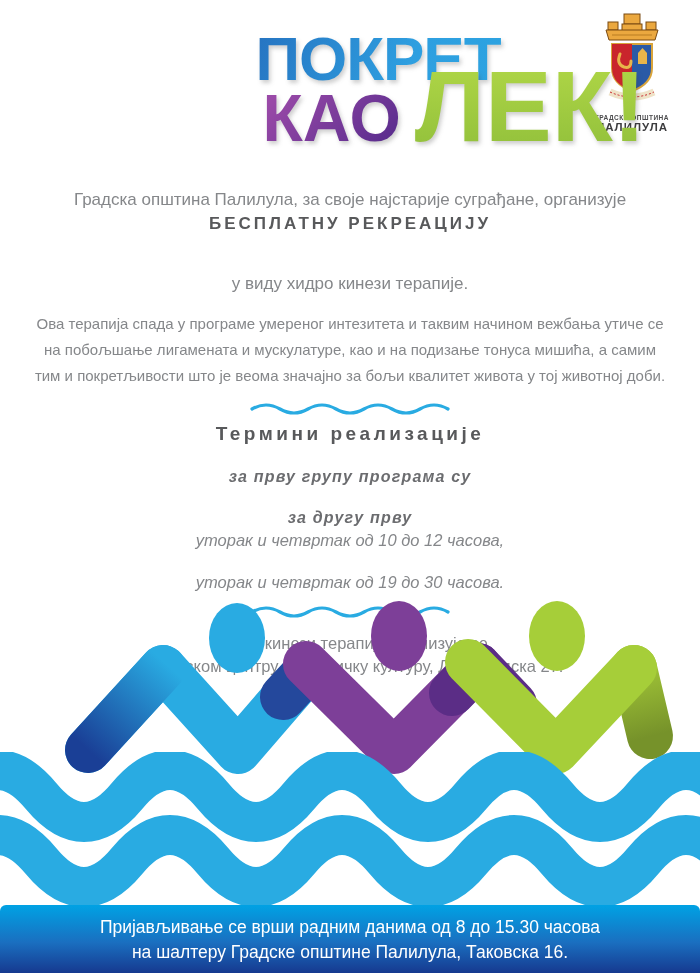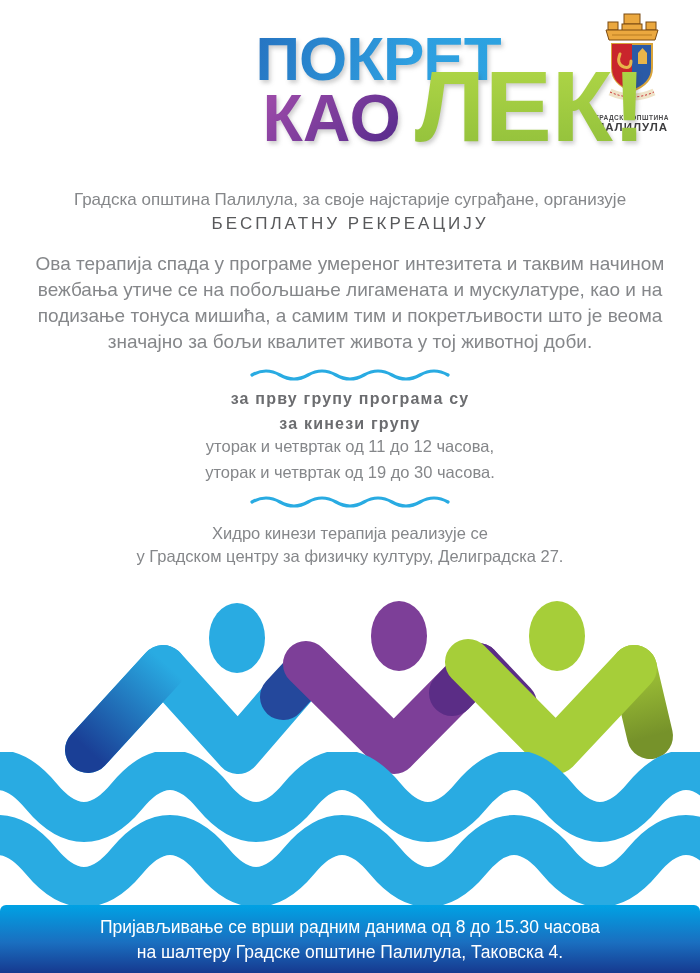--- a/index.html
+++ b/index.html
@@ -32,25 +32,25 @@
     .t1 { background:linear-gradient(115deg,#1c3f9c 0%,#2e9fe0 55%,#29abe2 100%);
           -webkit-background-clip:text; background-clip:text; color:transparent; }
     .t2 { background:linear-gradient(135deg,#9a4aa8 10%,#5b2d8e 90%);
           -webkit-background-clip:text; background-clip:text; color:transparent; }
     .t3 { background:linear-gradient(180deg,#aed546 5%,#94c23c 95%);
           -webkit-background-clip:text; background-clip:text; color:transparent; }
   }
   
   .intro { margin-top:12px; }
   .intro-line { font-size:17px; color:#85878a; line-height:22px;margin-top:38px; }
-  .intro-strong { font-size:17px; font-weight:normal; color:#58595b; letter-spacing:3px; line-height:22px; margin:2px 4px; }
-  .desc { width:636px; margin:16px auto 4px; font-size:19px; line-height:26px; color:#85878a; }
+  .intro-strong { font-size:17px; font-weight:bold; color:#58595b; letter-spacing:3px; line-height:22px; margin:2px 4px; }
+  .desc { width:636px; margin:16px auto 4px; font-size:15px; line-height:26px; color:#85878a; }
   .divider { display:block; margin:12px auto 0; }
   .heading { margin-top:6px; font-size:19px; font-weight:bold; color:#58595b; letter-spacing:3.5px; }
-  .group { margin-top:7px; }
+  .group { margin-top:23px;font-style:italic; }
   .group-title { font-size:16px; font-weight:bold; color:#6b6c6f; letter-spacing:1.2px; }
   .group-time { font-size:16.5px; color:#85878a; margin-top:4px; }
   .location { margin-top:12px; font-size:16.5px; line-height:23px; color:#85878a; }
   
   .swimmers { position:absolute; left:0; top:598px; }
   .waves    { position:absolute; left:0; top:752px; }
   
   .footer {
     position:absolute; left:0; top:905px; width:700px; height:68px;
     background:linear-gradient(180deg,#00a2e4 0%,#1a6fc0 55%,#16398f 100%);
@@ -93,35 +93,37 @@
 
   <h1 class="t1">ПОКРЕТ</h1>
   <div class="t2row">
     <span class="t2">КАО</span>
     <span class="t3">ЛЕК!</span>
   </div>
 
   <div class="intro">
     <div class="intro-line">Градска општина Палилула, за своје најстарије суграђане, организује</div>
     <div class="intro-strong">БЕСПЛАТНУ РЕКРЕАЦИЈУ</div>
+    <div class="intro-line">у виду хидро кинези терапије.</div>
   </div>
 
   <p class="desc">Ова терапија спада у програме умереног интезитета и таквим начином вежбања утиче се на побољшање лигамената и мускулатуре, као и на подизање тонуса мишића, а самим тим и покретљивости што је веома значајно за бољи квалитет живота у тој животној доби.</p>
 
   <svg class="divider" width="200" height="16" viewBox="0 0 200 16">
     <path d="M2 8 Q16 0 30 8 T58 8 T86 8 T114 8 T142 8 T170 8 T198 8" stroke="#29abe2" stroke-width="3.2" fill="none" stroke-linecap="round"></path>
   </svg>
 
+  <div class="heading">Термини реализације</div>
 
   <div class="group">
     <div class="group-title">за прву групу програма су</div>
   </div>
   <div class="group">
-    <div class="group-title">за кинези групу</div>
-    <div class="group-time">уторак и четвртак од 11 до 12 часова,</div>
+    <div class="group-title">за другу прву</div>
+    <div class="group-time">уторак и четвртак од 10 до 12 часова,</div>
   </div>
   <div class="group">
     <div class="group-time">уторак и четвртак од 19 до 30 часова.</div>
   </div>
 
   <svg class="divider" width="200" height="16" viewBox="0 0 200 16">
     <path d="M2 8 Q16 0 30 8 T58 8 T86 8 T114 8 T142 8 T170 8 T198 8" stroke="#29abe2" stroke-width="3.2" fill="none" stroke-linecap="round"></path>
   </svg>
 
   <div class="location">
@@ -156,16 +158,16 @@
     <polyline points="468,64 556,153 634,70" fill="none" stroke="#a6ce39" stroke-width="46" stroke-linecap="round" stroke-linejoin="round"></polyline>
   </svg>
 
   <svg class="waves" width="700" height="160" viewBox="0 0 700 160">
     <path d="M-45 44 Q-2 -8 41 44 T127 44 T213 44 T299 44 T385 44 T471 44 T557 44 T643 44 T729 44" fill="none" stroke="#29abe2" stroke-width="40"></path>
     <path d="M-45 109 Q-2 57 41 109 T127 109 T213 109 T299 109 T385 109 T471 109 T557 109 T643 109 T729 109" fill="none" stroke="#29abe2" stroke-width="40"></path>
   </svg>
 
   <div class="footer">
     <div class="footer-line">Пријављивање се врши радним данима од 8 до 15.30 часова</div>
-    <div class="footer-line">на шалтеру Градске општине Палилула, Таковска 4.</div>
+    <div class="footer-line">на шалтеру Градске општине Палилула, Таковска 16.</div>
   </div>
 
 </div>
 
 </body></html>

